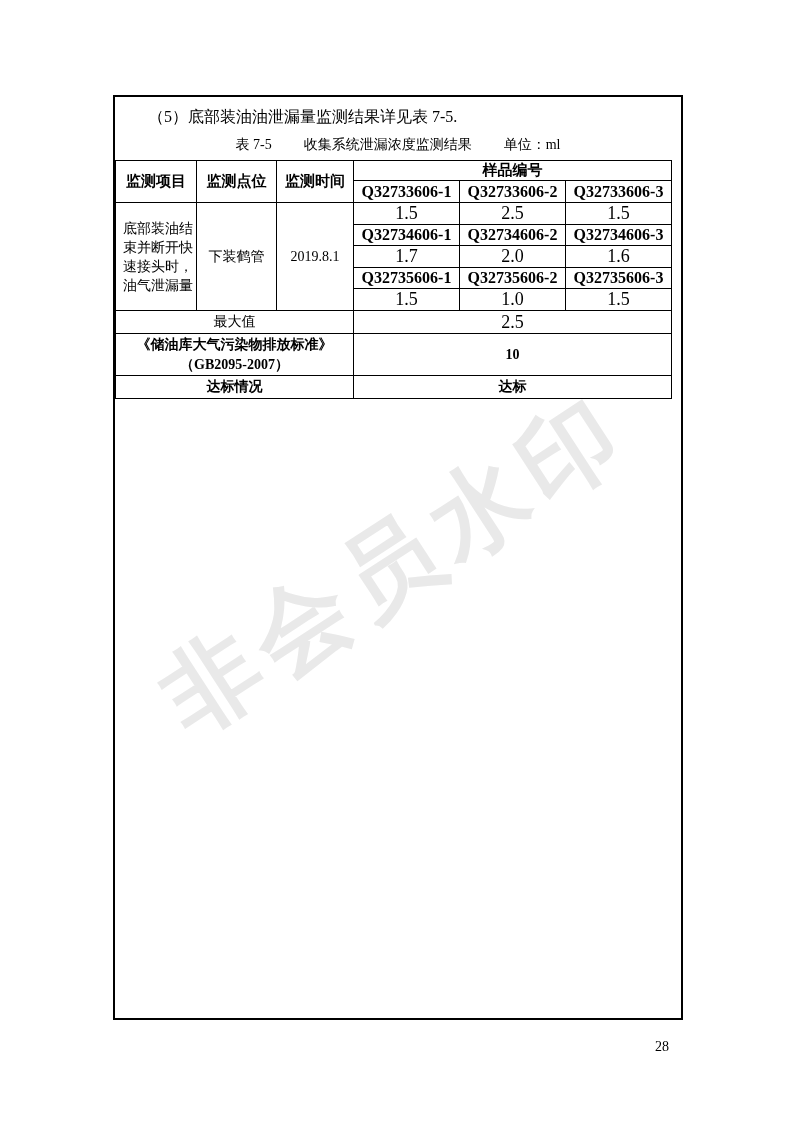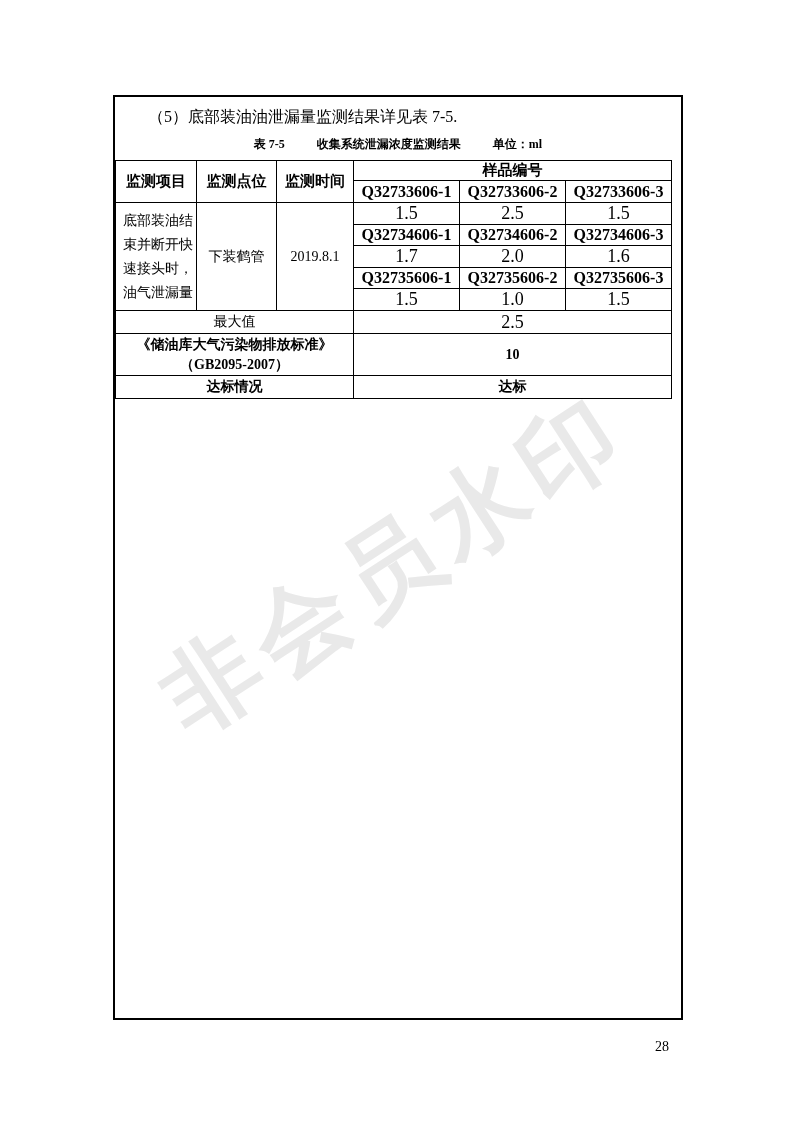--- a/index.html
+++ b/index.html
@@ -36,22 +36,22 @@
     font-size:16px;
     line-height:21px;
     text-indent:31px;
   }
   .table-caption {
     display:flex;
     justify-content:center;
     align-items:baseline;
     gap:32px;
     margin-top:8px;
-    font-weight:bold;
-    font-size:12px;
+    font-weight:normal;
+    font-size:14px;
     line-height:19px;
   }
   table.mon-table {
     border-collapse:collapse;
     table-layout:fixed;
     margin:6px 0 0 0;
     width:556px;
   }
   .mon-table th, .mon-table td {
     border:1px solid #000000;
@@ -66,21 +66,21 @@
   .mon-table td.num { font-size:18px; }
   .h20 { height:20px; }
   .h22 { height:22px; }
   .h21 { height:21px; }
   .h23 { height:23px; }
   .h42 { height:42px; }
   .item-cell {
     text-align:left !important;
     padding:2px 1px 2px 7px !important;
     font-size:14px !important;
-    line-height:24px;
+    line-height:19px;
     word-break:break-all;
   }
   .bold-cell { font-weight:bold !important; font-size:14px !important; }
   .std-label div { line-height:20px; }
   .result-paragraph {
     margin:9px 2px 0 1px;
     font-size:16px;
     line-height:30px;
     text-indent:32px;
     word-break:break-all;

